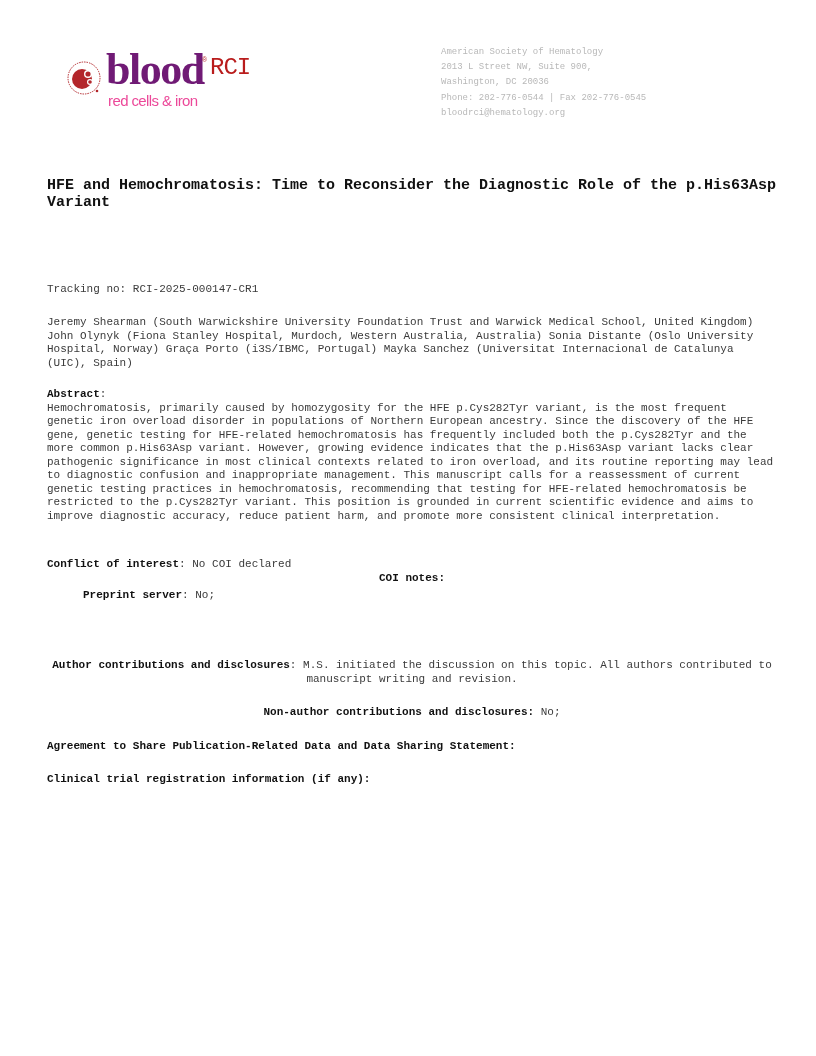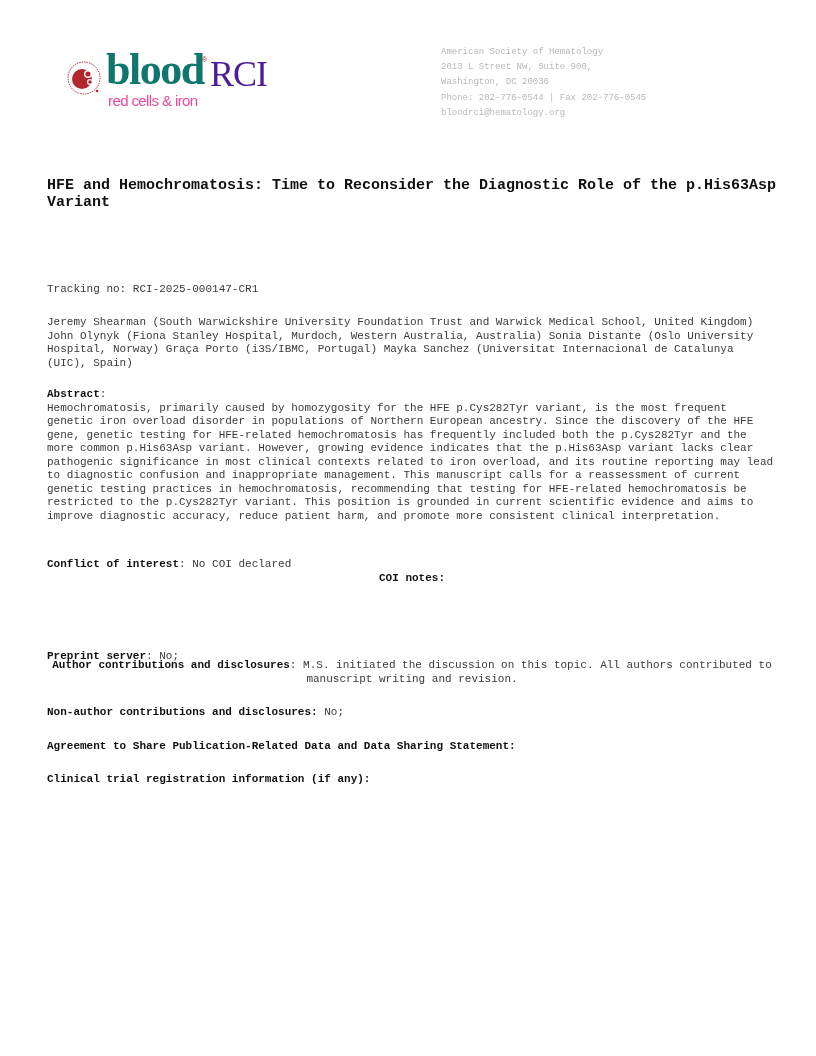--- a/index.html
+++ b/index.html
@@ -29,39 +29,39 @@
       width: 36px;
       height: 36px;
     }
     .logo-blood {
       position: absolute;
       left: 40px;
       top: -6px;
       font-family: "Liberation Serif", "DejaVu Serif", serif;
       font-size: 44px;
       font-weight: bold;
-      color: #0f766e;
+      color: #701a75;
       letter-spacing: -1.5px;
       line-height: 1;
     }
     .logo-reg {
       position: absolute;
       left: 136px;
       top: 2px;
       font-family: "Liberation Sans", sans-serif;
       font-size: 7px;
       color: #b3262b;
     }
     .logo-rci {
       position: absolute;
       left: 144px;
       top: 2px;
-      font-family: Liberation Serif, serif;
-      font-size: 36px;
-      color: #4c1d95;
+      font-family: Liberation Mono, monospace;
+      font-size: 24px;
+      color: #b91c1c;
       letter-spacing: -1px;
       line-height: 1;
     }
     .logo-tagline {
       position: absolute;
       left: 42px;
       top: 39px;
       font-family: "Liberation Sans", sans-serif;
       font-size: 15px;
       color: #ec4899;
@@ -103,23 +103,23 @@
       color: #3a3a3a;
     }
     .authors { top: 316px; }
     .abstract { top: 388px; }
     .label {
       font-weight: bold;
       color: #111111;
     }
     .f-coi { top: 558px; }
     .f-coinotes { top: 572px; text-align: center; }
-    .f-preprint { top: 650px; }
+    .f-preprint { top: 589px; margin-left: 36px; }
     .f-author { top: 659px; text-align: center; }
-    .f-nonauthor { top: 706px; }
+    .f-nonauthor { top: 706px; text-align: center; }
     .f-sharing { top: 740px; }
     .f-clinical { top: 773px; }
   </style>
 </head>
 <body>
 
 <div class="logo">
   <svg class="logo-emblem" viewBox="0 0 36 36" width="36" height="36">
     <circle cx="18" cy="18" r="16" fill="none" stroke="#b3262b" stroke-width="1" stroke-dasharray="1.5 1"></circle>
     <circle cx="16" cy="19" r="10" fill="#b3262b"></circle>

